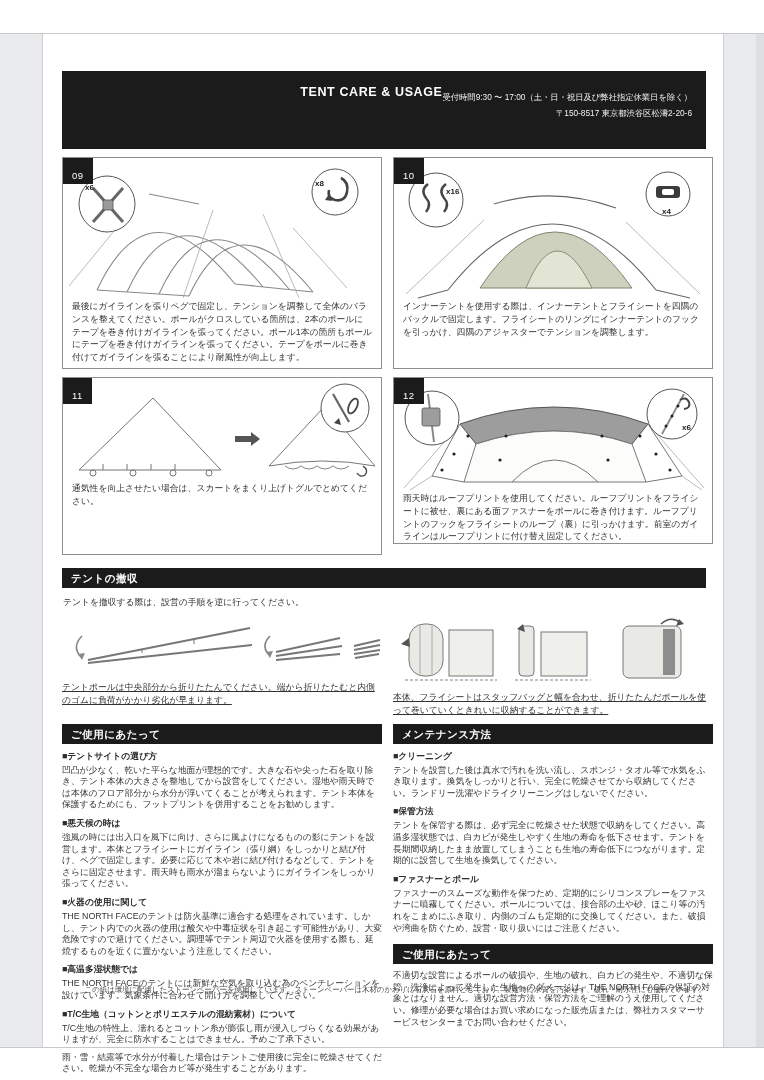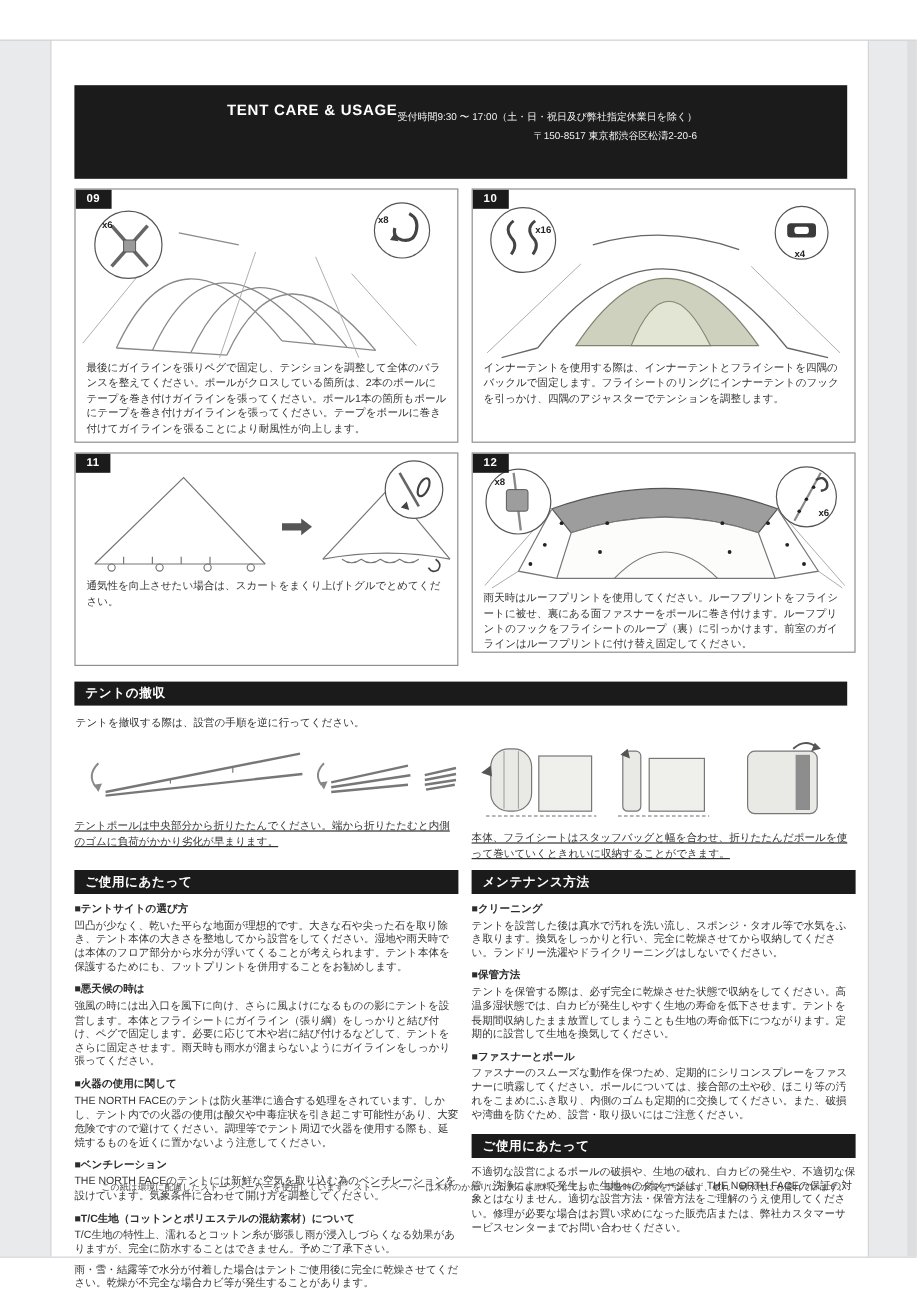--- a/index.html
+++ b/index.html
@@ -13,30 +13,30 @@
   .margin-band{position:absolute;top:34px;height:1013px;background:#e9eaec;}
   .margin-band.left{left:0;width:42px;border-right:1px solid #cfd0d2;}
   .margin-band.right{left:723px;width:41px;border-left:1px solid #cfd0d2;}
   .margin-band .scroll-strip{position:absolute;right:0;top:0;width:9px;height:100%;background:#dddee0;}
   .page{
     position:absolute;left:43px;top:34px;width:680px;height:1013px;
     background:#fff;box-sizing:border-box;padding:37px 17px 0 19px;
   }
   .hdr{
     background:#1b1b1b;color:#fff;height:78px;box-sizing:border-box;
-    display:flex;justify-content:center;align-items:flex-start;
+    display:flex;justify-content:flex-end;align-items:flex-start;
     padding:14px 14px 0 16px;
   }
   .hdr-title{font-size:12.5px;font-weight:bold;letter-spacing:.6px;}
   .hdr-contact{text-align:right;font-size:8.3px;line-height:1.95;color:#f2f2f2;padding-top:4px;}
   .panel-grid{display:grid;grid-template-columns:320px 320px;column-gap:11px;row-gap:8px;margin-top:8px;align-items:start;}
   .panel{position:relative;border:1px solid #8f8f8f;box-sizing:border-box;background:#fff;overflow:hidden;}
   .panel .num{
     position:absolute;top:0;left:0;background:#1b1b1b;color:#fff;
-    font-size:9.5px;font-weight:bold;padding:2px 9px 3px;letter-spacing:.5px;
+    font-size:9.5px;font-weight:normal;padding:12px 9px 3px;letter-spacing:.5px;
   }
   .panel svg{display:block;}
   .cap{font-size:8.8px;line-height:1.45;color:#333;padding:0 9px 6px;}
   .bar{
     background:#1b1b1b;color:#fff;font-size:10.5px;font-weight:bold;
     height:20px;line-height:20px;padding-left:9px;letter-spacing:.5px;
   }
   .bar.full{margin-top:13px;}
   .intro{font-size:8.8px;margin:9px 0 0 1px;}
   .td-grid{display:grid;grid-template-columns:320px 320px;column-gap:11px;margin-top:9px;align-items:start;}
@@ -279,21 +279,21 @@
   <div class="col-grid">
 
     <div>
       <div class="bar">ご使用にあたって</div>
       <div class="sec-title">■テントサイトの選び方</div>
       <div class="sec-body">凹凸が少なく、乾いた平らな地面が理想的です。大きな石や尖った石を取り除き、テント本体の大きさを整地してから設営をしてください。湿地や雨天時では本体のフロア部分から水分が浮いてくることが考えられます。テント本体を保護するためにも、フットプリントを併用することをお勧めします。</div>
       <div class="sec-title">■悪天候の時は</div>
       <div class="sec-body">強風の時には出入口を風下に向け、さらに風よけになるものの影にテントを設営します。本体とフライシートにガイライン（張り綱）をしっかりと結び付け、ペグで固定します。必要に応じて木や岩に結び付けるなどして、テントをさらに固定させます。雨天時も雨水が溜まらないようにガイラインをしっかり張ってください。</div>
       <div class="sec-title">■火器の使用に関して</div>
       <div class="sec-body">THE NORTH FACEのテントは防火基準に適合する処理をされています。しかし、テント内での火器の使用は酸欠や中毒症状を引き起こす可能性があり、大変危険ですので避けてください。調理等でテント周辺で火器を使用する際も、延焼するものを近くに置かないよう注意してください。</div>
-      <div class="sec-title">■ベンチレーション</div>
+      <div class="sec-title">■高温多湿状態では</div>
       <div class="sec-body">THE NORTH FACEのテントには新鮮な空気を取り込む為のベンチレーションを設けています。気象条件に合わせて開け方を調整してください。</div>
       <div class="sec-title">■T/C生地（コットンとポリエステルの混紡素材）について</div>
       <div class="sec-body">T/C生地の特性上、濡れるとコットン糸が膨張し雨が浸入しづらくなる効果がありますが、完全に防水することはできません。予めご了承下さい。</div>
       <div class="sec-extra">雨・雪・結露等で水分が付着した場合はテントご使用後に完全に乾燥させてください。乾燥が不完全な場合カビ等が発生することがあります。</div>
     </div>
 
     <div>
       <div class="bar">メンテナンス方法</div>
       <div class="sec-title">■クリーニング</div>
       <div class="sec-body">テントを設営した後は真水で汚れを洗い流し、スポンジ・タオル等で水気をふき取ります。換気をしっかりと行い、完全に乾燥させてから収納してください。ランドリー洗濯やドライクリーニングはしないでください。</div>

